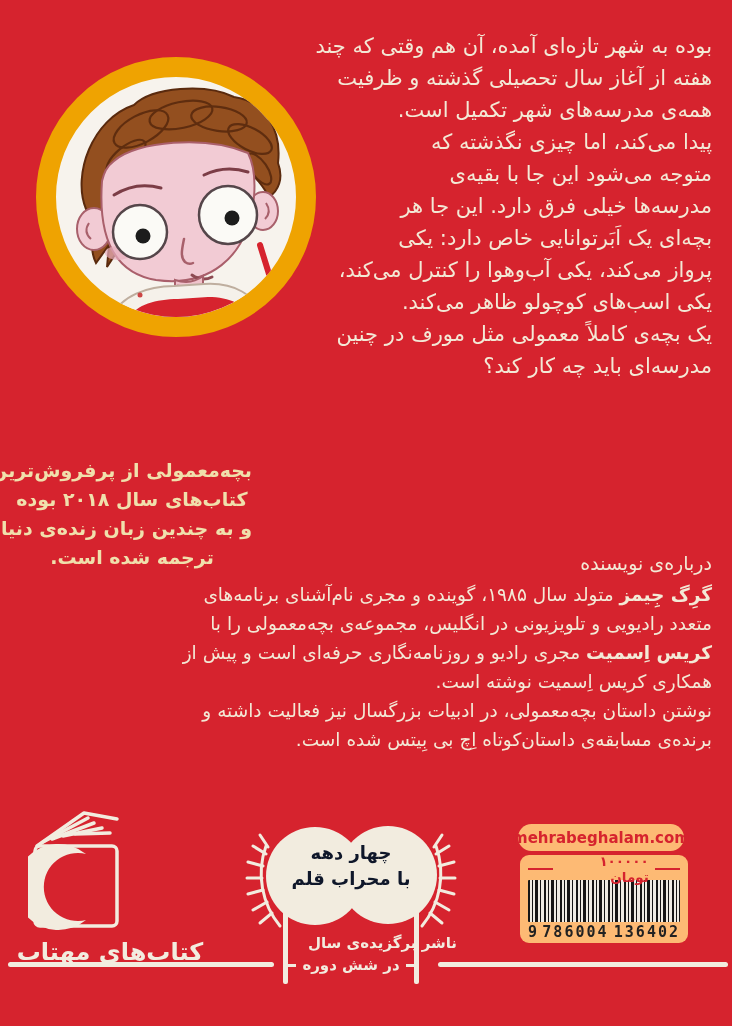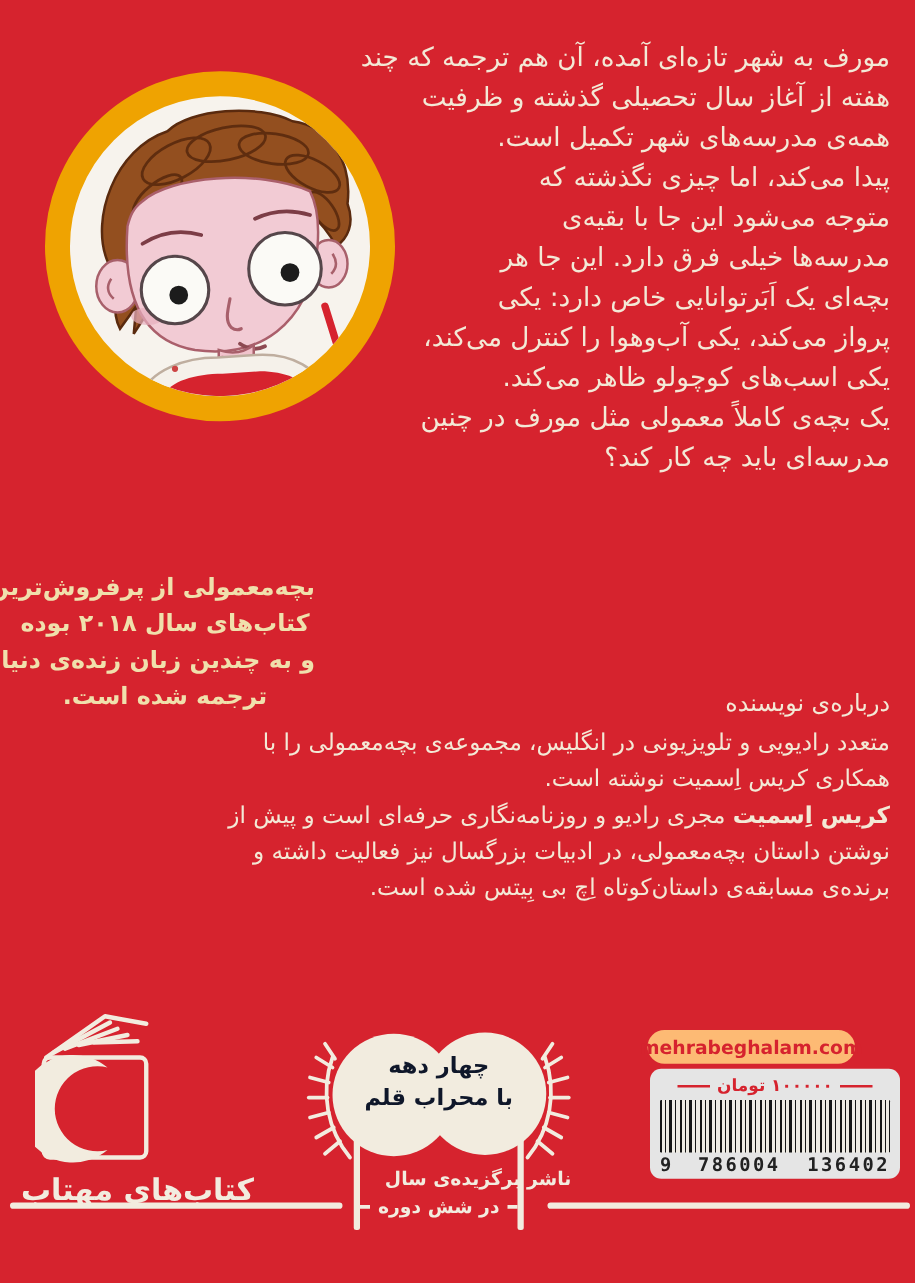--- a/index.html
+++ b/index.html
@@ -50,22 +50,22 @@
   .badge-sub{position:absolute;left:48px;width:126px;text-align:center;direction:rtl;
              color:#f2ecdf;font-weight:700;font-size:15px;white-space:nowrap;}
   .badge-sub1{top:120px;padding-left:43px;}
   .badge-sub2{top:142px;display:flex;align-items:center;justify-content:center;gap:6px;}
   .badge-sub2 .mini-dash{display:inline-block;width:14px;height:3px;background:#f2ecdf;}
 
   .website-pill{position:absolute;left:518px;top:824px;width:166px;height:27px;
                 background:#fdba74;border-radius:14px;display:flex;align-items:center;
                 justify-content:center;color:#d6232e;font-weight:700;font-size:15px;}
 
-  .barcode-box{position:absolute;left:520px;top:855px;width:200px;height:88px;
-               background:#e5e5e5;border-radius:9px;padding:5px 8px;box-sizing:border-box;}
+  .barcode-box{position:absolute;left:520px;top:855px;width:168px;height:88px;
+               background:#fdba74;border-radius:9px;padding:5px 8px;box-sizing:border-box;}
   .price-row{display:flex;align-items:center;justify-content:center;gap:6px;direction:rtl;
              color:#d6232e;font-size:13.5px;font-weight:700;height:18px;}
   .price-dash{display:inline-block;width:26px;height:2px;background:#d6232e;}
   .bars{height:42px;margin-top:2px;border-radius:1px;
         background:repeating-linear-gradient(90deg,#161616 0 2px,#efece4 2px 4px,
                    #161616 4px 5px,#efece4 5px 7px,#161616 7px 10px,#efece4 10px 12px,
                    #161616 12px 13px,#efece4 13px 16px);}
   .digits{display:flex;justify-content:space-between;align-items:center;margin-top:1px;
           font-family:"DejaVu Sans Mono",monospace;color:#222;font-size:15px;font-weight:700;}
   .digits .grp{letter-spacing:2px;}
@@ -117,21 +117,21 @@
       <path d="M119 203 L119 232 L147 232 L147 199 C 138 206 128 206 119 203 Z" fill="#f0c3cc" stroke="#a8606b" stroke-width="2"></path>
       <path d="M121 208 q 12 6 24 0" fill="none" stroke="#d99aa8" stroke-width="2"></path>
 
       <path d="M56 240 C 64 219, 92 209, 118 209 L 148 207 C 178 205, 200 218, 206 240 Z" fill="#f5f1ea" stroke="#bfae9f" stroke-width="2"></path>
       <path d="M74 240 C 80 228, 100 222, 122 222 L 152 220 C 174 220, 190 228, 194 240 Z" fill="#d6232e"></path>
       <circle cx="84" cy="218" r="2.5" fill="#c44"></circle>
     </svg>
   </div>
 
   <div class="synopsis">
-    <div class="line">مورف به شهر تازه‌ای آمده، آن هم ترجمه که چند</div>
+    <div class="line">بوده به شهر تازه‌ای آمده، آن هم وقتی که چند</div>
     <div class="line">هفته از آغاز سال تحصیلی گذشته و ظرفیت</div>
     <div class="line">همه‌ی مدرسه‌های شهر تکمیل است.</div>
     <div class="line">پیدا می‌کند، اما چیزی نگذشته که</div>
     <div class="line">متوجه می‌شود این جا با بقیه‌ی</div>
     <div class="line">مدرسه‌ها خیلی فرق دارد. این جا هر</div>
     <div class="line">بچه‌ای یک اَبَرتوانایی خاص دارد: یکی</div>
     <div class="line">پرواز می‌کند، یکی آب‌وهوا را کنترل می‌کند،</div>
     <div class="line">یکی اسب‌های کوچولو ظاهر می‌کند.</div>
     <div class="line">یک بچه‌ی کاملاً معمولی مثل مورف در چنین</div>
     <div class="line">مدرسه‌ای باید چه کار کند؟</div>
@@ -139,26 +139,30 @@
 
   <div class="sales-note">
     <div class="line">بچه‌معمولی از پرفروش‌ترین</div>
     <div class="line">کتاب‌های سال ۲۰۱۸ بوده</div>
     <div class="line">و به چندین زبان زنده‌ی دنیا</div>
     <div class="line">ترجمه شده است.</div>
   </div>
 
   <div class="about">
     <div class="about-heading">درباره‌ی نویسنده</div>
+    <div class="a-line">
+      <b>گرِگ جِیمز</b>
+      <span>متولد سال ۱۹۸۵، گوینده و مجری نام‌آشنای برنامه‌های</span>
+    </div>
     <div class="a-line">متعدد رادیویی و تلویزیونی در انگلیس، مجموعه‌ی بچه‌معمولی را با</div>
-    <div class="a-line">همکاری کریس اِسمیت نوشته است.</div>
     <div class="a-line">
       <b>کریس اِسمیت</b>
       <span>مجری رادیو و روزنامه‌نگاری حرفه‌ای است و پیش از</span>
     </div>
+    <div class="a-line">همکاری کریس اِسمیت نوشته است.</div>
     <div class="a-line">نوشتن داستان بچه‌معمولی، در ادبیات بزرگسال نیز فعالیت داشته و</div>
     <div class="a-line">برنده‌ی مسابقه‌ی داستان‌کوتاه اِچ بی بِیتس شده است.</div>
   </div>
 
   <div class="publisher-logo">
     <svg width="96" height="126" viewBox="0 0 96 126">
       <g stroke="#f2ecdf" stroke-width="3.5" fill="none" stroke-linecap="round" stroke-linejoin="round">
         <rect x="7" y="38" width="82" height="80" rx="5"></rect>
         <path d="M9 38 L56 5 L89 11"></path>
         <path d="M15 34 L60 10"></path>

